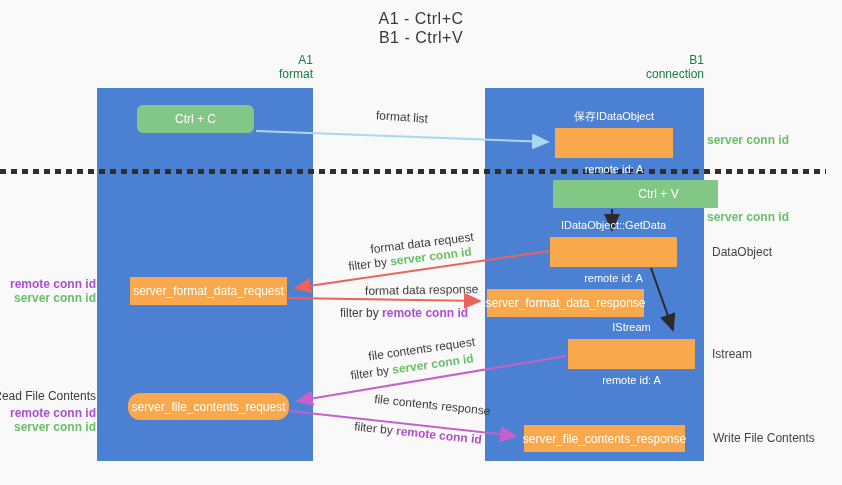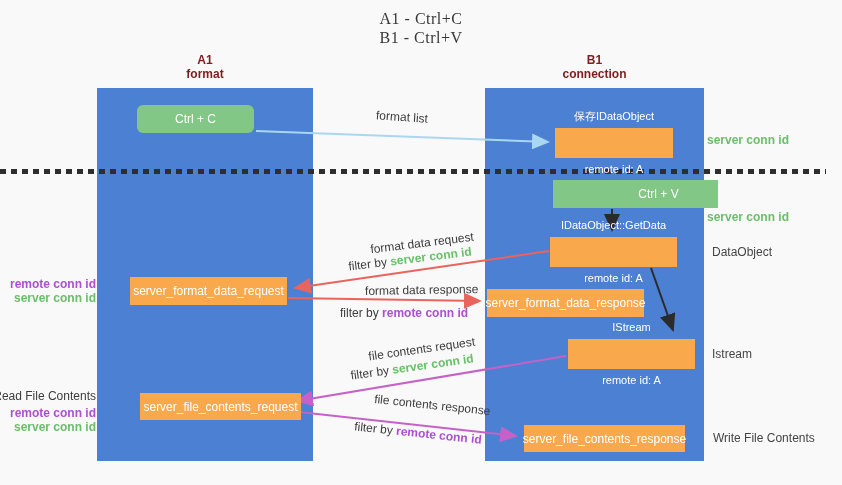--- a/index.html
+++ b/index.html
@@ -1,47 +1,47 @@
 <!DOCTYPE html>
 <html><head>
 <meta charset="utf-8">
 <style>
   html,body{margin:0;padding:0;}
   body{font-family:"Liberation Sans", sans-serif; background:#f9f9f9;}
   #canvas{position:relative; width:842px; height:485px; background:#f9f9f9; overflow:hidden;}
 
   .title{position:absolute; left:0; top:9px; width:842px; text-align:center;
-         font-size:16px; line-height:19px; color:#383838; letter-spacing:.5px;font-family:Liberation Serif, serif;}
+         font-size:16px; line-height:19px; color:#383838; letter-spacing:.5px;}
 
   .lane{position:absolute; top:88px; height:373px; background:#4b80d3;}
   .lane-a{left:97px; width:216px;}
   .lane-b{left:485px; width:219px;}
-  .lane-header{position:absolute; top:53px; text-align:center; font-size:12px;
-               line-height:14px; color:#7f1d1d;font-weight:bold;}
+  .lane-header{position:absolute; top:53px; text-align:right; font-size:12px;
+               line-height:14px; color:#15803d;}
   .lane-header.a{left:97px; width:216px;}
   .lane-header.b{left:485px; width:219px;}
 
   .dotline{position:absolute; left:0; top:169px; width:826px; height:5px;
            background:repeating-linear-gradient(90deg,#2e2e2e 0 6px,transparent 6px 11px);}
 
   .node{position:absolute; display:flex; flex-direction:column; align-items:center;
         justify-content:center; color:#fff; font-size:12px; text-align:center;}
   .node.green{background:#82c785;}
   .node.orange{background:#f9a94c;gap:40px;}
   .node .l2{font-size:11px; line-height:13px;}
   .node .l1{font-size:11px; line-height:13px;}
 
   .n-ctrl-c{left:137px; top:105px; width:117px; height:28px;border-radius:6px;}
   .n-save-ido{left:555px; top:128px; width:118px; height:30px;}
   .n-ctrl-v{left:553px; top:180px; width:119px; height:28px;padding-left:46px;}
   .n-getdata{left:550px; top:237px; width:127px; height:30px;}
   .n-sfdreq{left:130px; top:277px; width:157px; height:28px;}
   .n-sfdresp{left:487px; top:289px; width:157px; height:28px;}
   .n-istream{left:568px; top:339px; width:127px; height:30px;}
-  .n-sfcreq{left:140px; top:393px; width:161px; height:27px;}
+  .n-sfcreq{left:128px; top:393px; width:161px; height:27px;border-radius:12px;}
   .n-sfcresp{left:524px; top:425px; width:161px; height:27px;justify-content:center;}
 
   .albl{position:absolute; font-size:12px; color:#3c3c3c; white-space:nowrap;}
   .albl .green, .green-t{color:#6abf69; font-weight:bold;}
   .albl .purple, .purple-t{color:#ad4fd1; font-weight:bold;}
 
   .lbl-format-list{left:376px; top:110px; transform:rotate(4deg);}
   .lbl-fdr{left:370px; top:236px; transform:rotate(-7deg);}
   .lbl-filter1{left:348px; top:252px; transform:rotate(-7deg);}
   .lbl-fdresp{left:365px; top:283px; transform:rotate(-1deg);}

